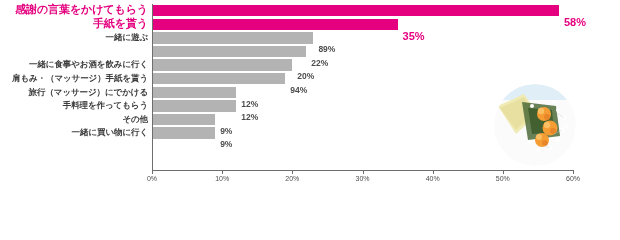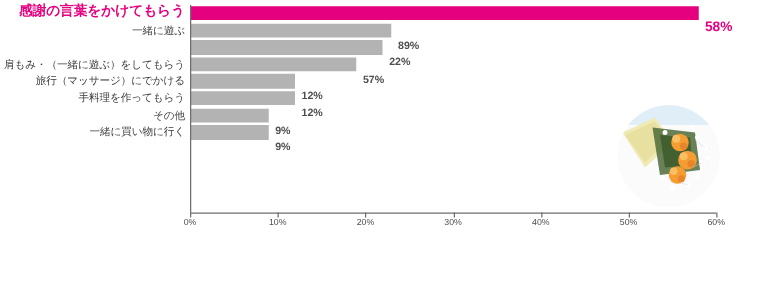--- a/index.html
+++ b/index.html
@@ -45,20 +45,21 @@
     position: absolute;
     right: 472px;          
     top: 0;
     width: 146px;
     text-align: right;
     font-size: 8.5px;
     line-height: 13.6px;
     color: #3c3c3c;
     white-space: nowrap;
     letter-spacing: -0.1px;
+    font-weight: bold;
   }
   .row-label.hl-magenta {
     color: #e5007f;
     font-weight: bold;
     font-size: 11px;
     font-family: Liberation Mono, monospace;
   }
   .row-label.hl-blue {
     color: #29a8df;
     font-weight: bold;
@@ -146,38 +147,52 @@
 
     <div class="rows" id="rows">
         <div class="row">
           <div class="row-label hl-magenta">感謝の言葉をかけてもらう</div>
           <div class="bar-wrap" style="width: 406.967px;">
             <div class="bar magenta" style="width: 100%;"></div>
           </div>
           <div class="bar-value magenta" style="left: 558.967px;">58%</div>
         </div>
         <div class="row">
+          <div class="row-label hl-magenta">手紙を貰う</div>
+          <div class="bar-wrap" style="width: 245.583px;">
+            <div class="bar magenta" style="width: 100%;"></div>
+          </div>
+          <div class="bar-value magenta" style="left: 397.583px;">35%</div>
+        </div>
+        <div class="row">
           <div class="row-label ">一緒に遊ぶ</div>
           <div class="bar-wrap" style="width: 161.383px;">
             <div class="bar" style="width: 100%;"></div>
           </div>
           <div class="bar-value" style="left: 313.383px;">89%</div>
         </div>
         <div class="row">
           <div class="bar-wrap" style="width: 154.367px;">
             <div class="bar" style="width: 100%;"></div>
           </div>
           <div class="bar-value" style="left: 306.367px;">22%</div>
         </div>
         <div class="row">
-          <div class="row-label ">肩もみ・（一緒に遊ぶ）をしてもらう</div>
+          <div class="row-label ">一緒に食事やお酒を飲みに行く</div>
+          <div class="bar-wrap" style="width: 140.333px;">
+            <div class="bar" style="width: 100%;"></div>
+          </div>
+          <div class="bar-value" style="left: 292.333px;">20%</div>
+        </div>
+        <div class="row">
+          <div class="row-label ">肩もみ・（マッサージ）手紙を貰う</div>
           <div class="bar-wrap" style="width: 133.317px;">
             <div class="bar" style="width: 100%;"></div>
           </div>
-          <div class="bar-value" style="left: 285.317px;">57%</div>
+          <div class="bar-value" style="left: 285.317px;">94%</div>
         </div>
         <div class="row">
           <div class="row-label ">旅行（マッサージ）にでかける</div>
           <div class="bar-wrap" style="width: 84.2px;">
             <div class="bar" style="width: 100%;"></div>
           </div>
           <div class="bar-value" style="left: 236.2px;">12%</div>
         </div>
         <div class="row">
           <div class="row-label ">手料理を作ってもらう</div>

